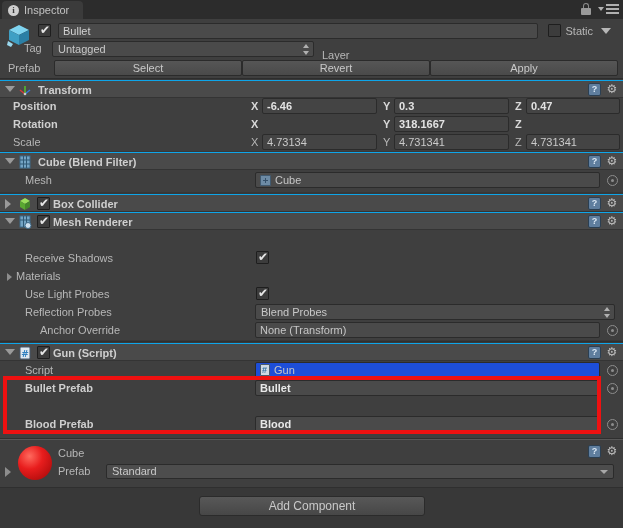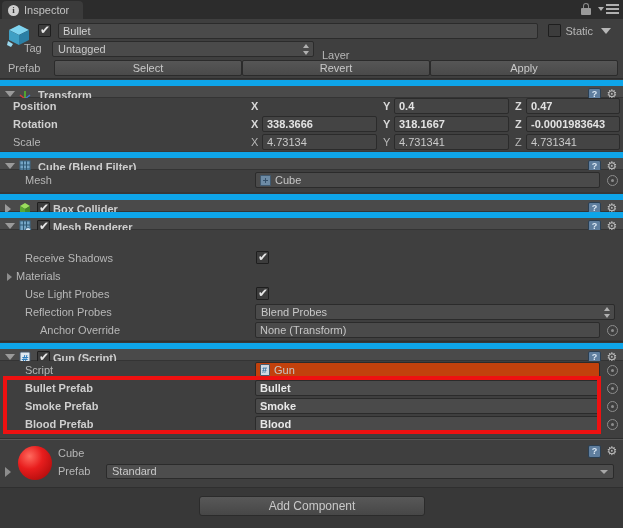--- a/index.html
+++ b/index.html
@@ -120,21 +120,21 @@
     position: absolute; height: 16px;
   }
   .btn-select { left: 54px; top: 0; width: 188px; }
   .btn-revert { left: 242px; top: 0; width: 188px; }
   .btn-apply  { left: 430px; top: 0; width: 188px; }
 
   
   .comp-header {
     position: absolute; left: 0; width: 623px; height: 18px;
     background: #4a4a4a;
-    border-top: 6px solid #0ea5e9;
+    border-top: 1px solid #0ea5e9;
     border-bottom: 1px solid #343434;
   }
   .foldout {
     position: absolute; left: 5px; top: 5px;
     width: 0; height: 0;
   }
   .foldout.open {
     border-left: 5px solid transparent; border-right: 5px solid transparent;
     border-top: 6px solid #9a9a9a;
   }
@@ -339,34 +339,33 @@
     <span class="comp-title i1">Transform</span>
     <span class="help-icon">?</span>
     <span class="gear-icon">⚙</span>
   </div>
 
   <div class="comp-body" style="top:98px; height:53px">
 
     <div class="row" style="top:0">
       <span class="row-lbl ind0 bold">Position</span>
       <span class="axis bold" style="left:251px">X</span>
+      <div class="numfield bold" style="left:262px; width:115px">-6.46</div>
       <span class="axis bold" style="left:383px">Y</span>
-      <div class="numfield bold" style="left:394px; width:115px">0.4</div>
+      <div class="numfield bold" style="left:394px; width:115px">0.3</div>
       <span class="axis bold" style="left:515px">Z</span>
       <div class="numfield bold" style="left:526px; width:94px">0.47</div>
     </div>
 
     <div class="row" style="top:18px">
       <span class="row-lbl ind0 bold">Rotation</span>
       <span class="axis bold" style="left:251px">X</span>
-      <div class="numfield bold" style="left:262px; width:115px">338.3666</div>
       <span class="axis bold" style="left:383px">Y</span>
       <div class="numfield bold" style="left:394px; width:115px">318.1667</div>
       <span class="axis bold" style="left:515px">Z</span>
-      <div class="numfield bold" style="left:526px; width:94px">-0.0001983643</div>
     </div>
 
     <div class="row" style="top:36px">
       <span class="row-lbl ind0">Scale</span>
       <span class="axis" style="left:251px">X</span>
       <div class="numfield" style="left:262px; width:115px">4.73134</div>
       <span class="axis" style="left:383px">Y</span>
       <div class="numfield" style="left:394px; width:115px">4.731341</div>
       <span class="axis" style="left:515px">Z</span>
       <div class="numfield" style="left:526px; width:94px">4.731341</div>
@@ -470,42 +469,35 @@
     </svg>
     <span class="chk on comp-chk"></span>
     <span class="comp-title i2">Gun (Script)</span>
     <span class="help-icon">?</span>
     <span class="gear-icon">⚙</span>
   </div>
 
   <div class="comp-body" style="top:361px; height:77px">
     <div class="row" style="top:1px">
       <span class="row-lbl ind1">Script</span>
-      <div class="objfield" style="left:255px; width:345px; background:#c2410c">
+      <div class="objfield" style="left:255px; width:345px; background:#1d4ed8">
         <span class="mini-script"></span>
         <span>Gun</span>
       </div>
       <span class="target" style="left:607px"></span>
     </div>
 
     <div class="row" style="top:19px">
       <span class="row-lbl ind1 bold">Bullet Prefab</span>
       <div class="objfield bold" style="left:255px; width:345px">
         <span>Bullet</span>
       </div>
       <span class="target" style="left:607px"></span>
     </div>
 
-    <div class="row" style="top:37px">
-      <span class="row-lbl ind1 bold">Smoke Prefab</span>
-      <div class="objfield bold" style="left:255px; width:345px">
-        <span>Smoke</span>
-      </div>
-      <span class="target" style="left:607px"></span>
-    </div>
 
     <div class="row" style="top:55px">
       <span class="row-lbl ind1 bold">Blood Prefab</span>
       <div class="objfield bold" style="left:255px; width:345px">
         <span>Blood</span>
       </div>
       <span class="target" style="left:607px"></span>
     </div>
   </div>
 

